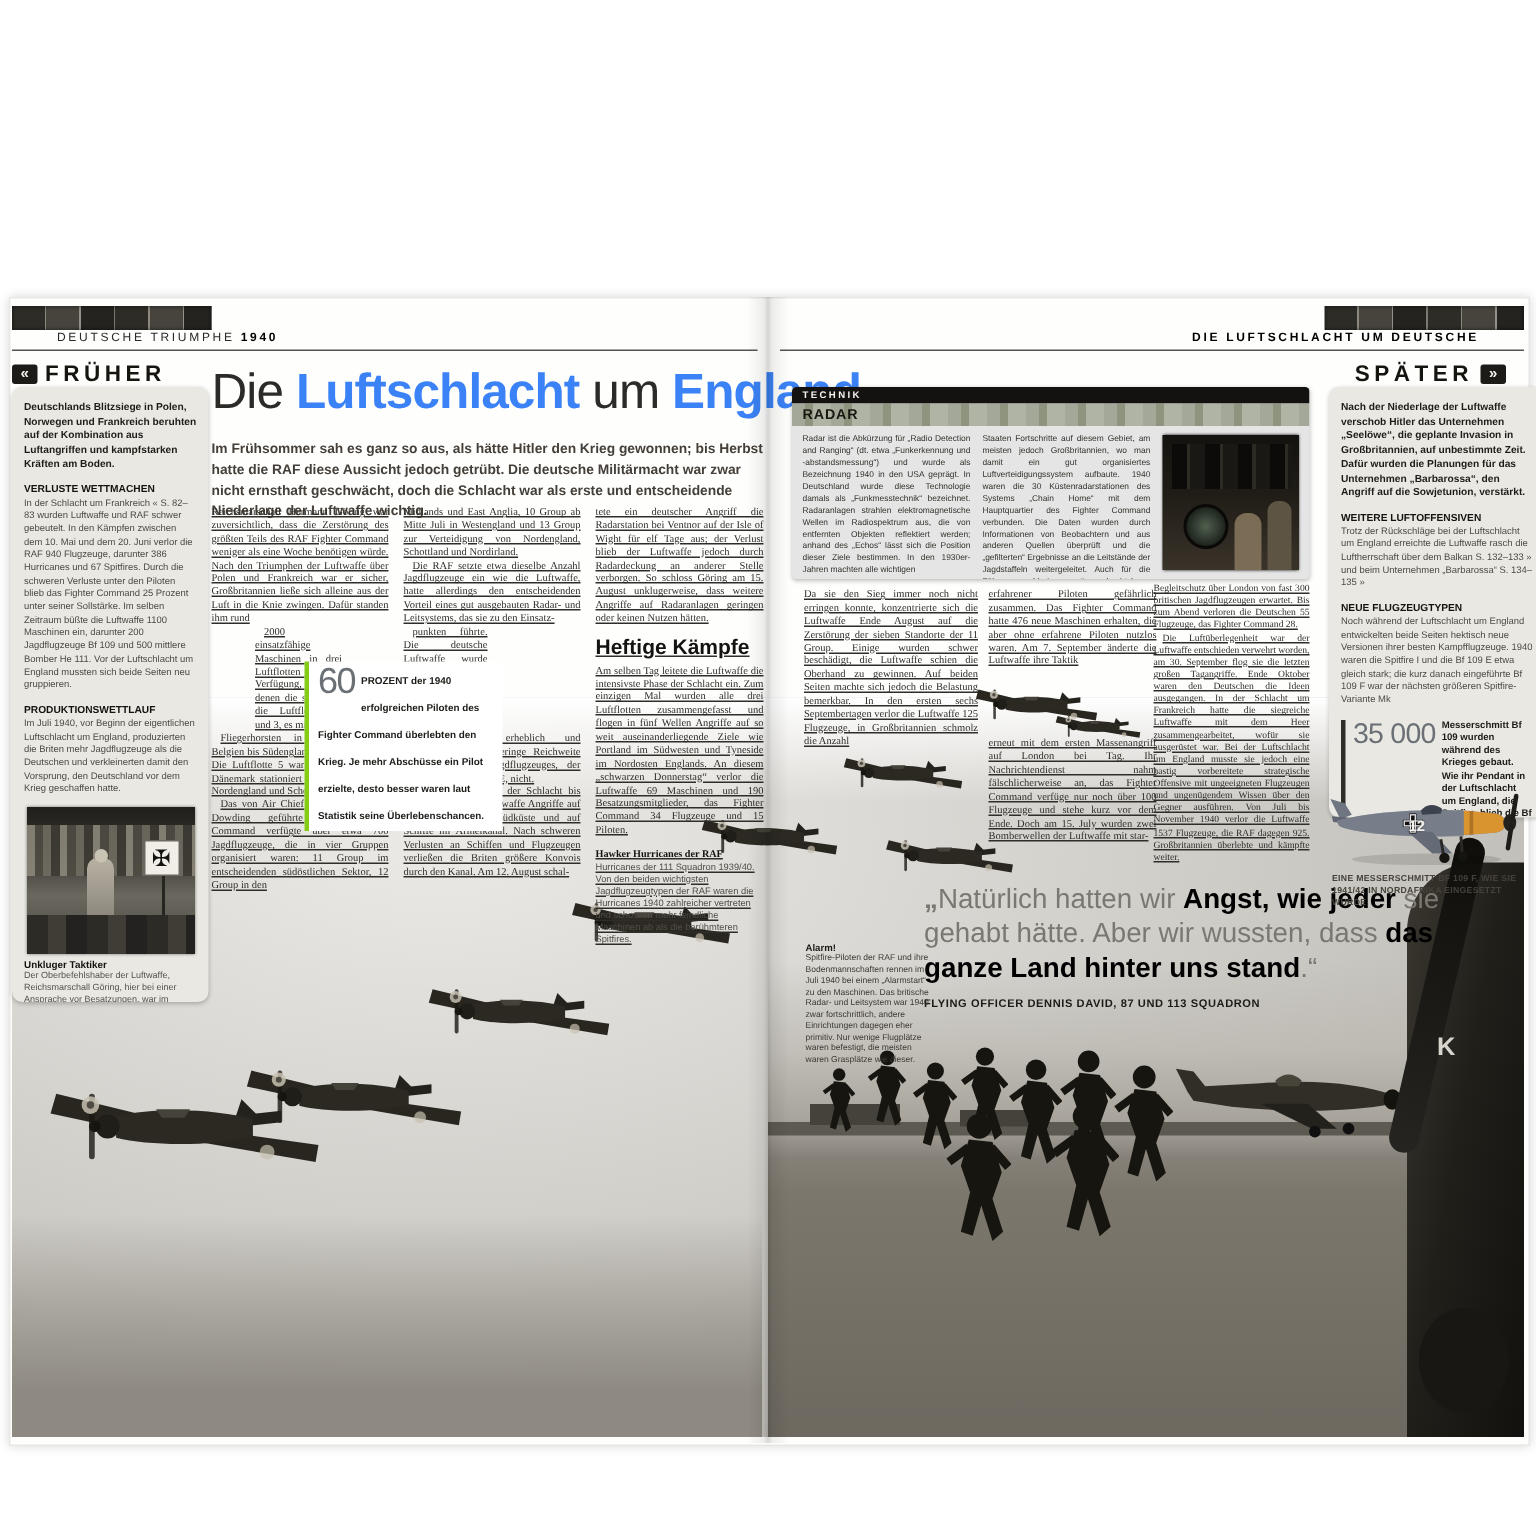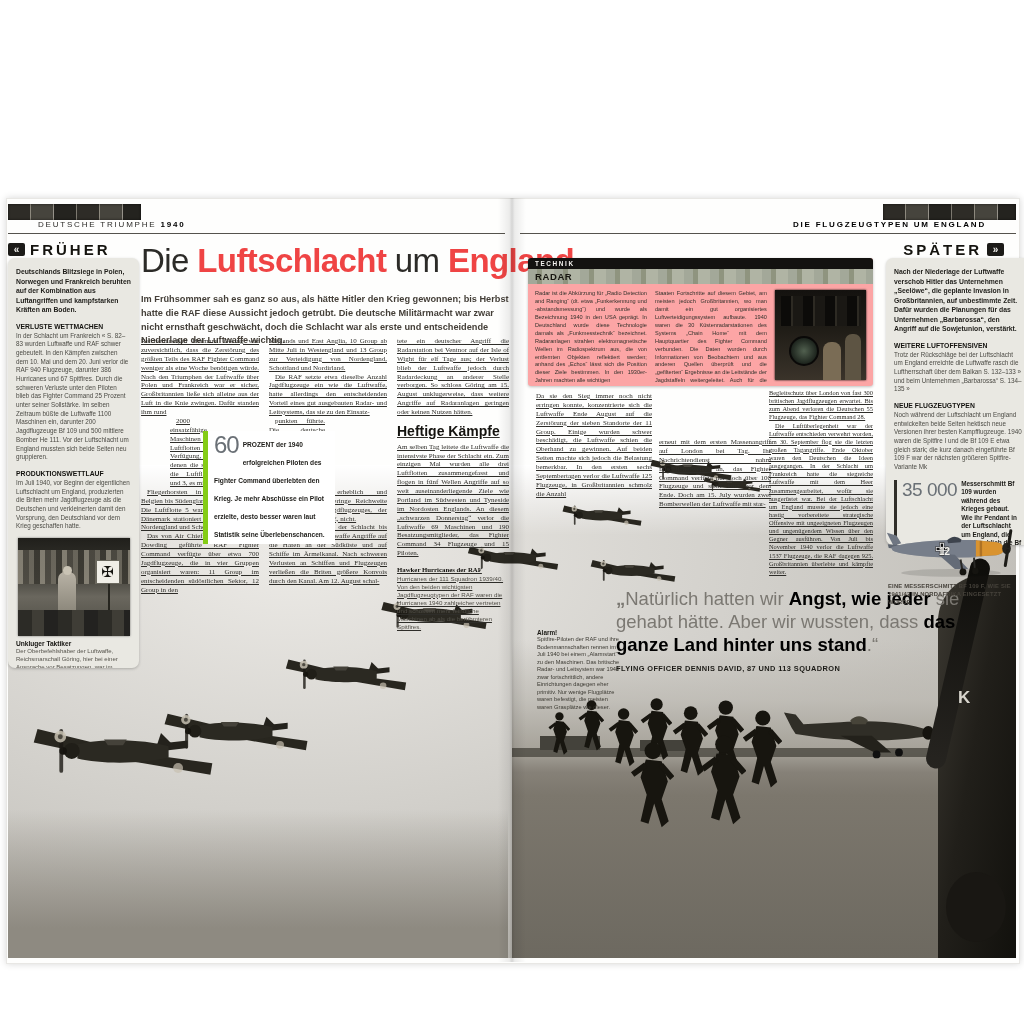--- a/index.html
+++ b/index.html
@@ -45,39 +45,39 @@
      border-radius:7px 7px 3px 3px;}
   .goering-head{position:absolute;left:45px;top:28px;width:9px;height:9px;border-radius:50%;background:#c9c3b4;}
   .standard{position:absolute;right:10px;top:22px;width:22px;height:22px;background:#f0eee7;border:1px solid #6b695f;
      display:flex;align-items:center;justify-content:center;font-size:15px;color:#14130f;}
   .pole{position:absolute;right:20px;top:45px;width:2px;height:50px;background:#26251f;}
   .crowd{position:absolute;left:0;bottom:0;width:112px;height:26px;
      background:repeating-linear-gradient(90deg,#2c2b26 0 14px,#3f3d36 14px 26px,#232220 26px 40px);border-radius:0;}
 
   
   .title{left:141px;top:242px;width:372px;font-size:33px;letter-spacing:-.6px;color:#2c2b28;z-index:5;white-space:nowrap;}
-  .title b{color:#ef4444;}
+  .title b{color:#3b82f6;}
   .standfirst{left:141px;top:293px;width:368px;font-size:9.2px;font-weight:bold;line-height:1.5;color:#443f38;z-index:5;}
   .bodycol{z-index:5;font-size:7px;line-height:1.27;color:#2e2d29;text-align:justify;text-decoration:underline;}
   .bodycol p{margin:0 0 0 0;}
   .bodycol p + p{text-indent:6px;}
   .c1{left:141px;top:337px;width:118px;}
   .c2{left:269px;top:337px;width:118px;}
   .c3{left:397px;top:337px;width:112px;}
   .narrow1{width:58px;min-height:62px;padding-left:29px;}
   .narrow2{width:56px;margin-left:auto;min-height:62px;}
   .subhead{font-family:"Liberation Sans",sans-serif;font-size:14px;font-weight:bold;color:#14130f;margin:6px 0 2px;text-align:left;}
-  .callout{left:203px;top:431px;width:132px;background:#ffffff;border-left:5px solid #84cc16;padding:2px 2px 3px 6px;z-index:6;box-sizing:border-box;}
+  .callout{left:203px;top:441px;width:132px;background:#ffffff;border-left:3px solid #84cc16;padding:2px 2px 3px 6px;z-index:6;box-sizing:border-box;}
   .statnum{float:left;font-size:24px;font-weight:400;color:#6a7076;line-height:.9;margin:1px 4px 0 0;letter-spacing:-1px;}
   .stattext{font-size:6.6px;font-weight:bold;line-height:1.3;color:#1c1b17;}
   .photocap-h{font-size:6.8px;font-weight:bold;color:#14130f;margin-top:8px;text-align:left;}
   .photocap{font-family:"Liberation Sans",sans-serif;font-size:6.2px;line-height:1.3;color:#504e47;text-align:left;}
 
   
-  .tech{left:528px;top:258px;width:345px;height:128px;background:#fca5a5;border-radius:3px;overflow:hidden;
+  .tech{left:528px;top:258px;width:345px;height:128px;background:#e5e5e5;border-radius:3px;overflow:hidden;
         box-shadow:0 1px 3px rgba(0,0,0,.25);z-index:5;}
   .tech-kicker{height:11px;background:#131210;color:#f4f3ef;font-size:6.4px;font-weight:bold;letter-spacing:1.6px;
         padding:2px 0 0 7px;box-sizing:border-box;}
   .tech-band{height:15px;display:flex;align-items:center;padding-left:7px;
         background:repeating-linear-gradient(90deg,#a3a899 0 9px,#8f947f 9px 14px,#b0b4a4 14px 26px);
         font-size:9.5px;font-weight:bold;color:#181711;letter-spacing:.6px;}
   .tech-body{display:flex;gap:8px;padding:6px 7px;}
   .tech-col{width:113px;font-size:5.6px;line-height:1.42;color:#33322c;text-align:justify;}
   .tech-photo{width:92px;height:90px;background:linear-gradient(#14120f 0%,#201d17 45%,#3a332a 100%);
         position:relative;overflow:hidden;box-shadow:0 0 2px #000;}
@@ -242,21 +242,21 @@
       <use href="#sideplane-sym"></use>
     </svg>
   <div class="abs fg-nose"></div>
   <div class="abs fg-blade"></div>
   <div class="abs wheelblob"></div>
   <div class="abs k-letter">K</div>
 
   <div class="abs strip" style="left:8px;top:204px;width:133px;"></div>
   <div class="abs strip" style="left:883px;top:204px;width:133px;"></div>
   <div class="abs hdr-title" style="left:38px;"><span>DEUTSCHE TRIUMPHE </span><b>1940</b></div>
-  <div class="abs hdr-title" style="right:38px;font-weight:bold;color:#000;">DIE FLUGZEUGTYPEN UM ENGLAND</div>
+  <div class="abs hdr-title" style="right:38px;font-weight:bold;color:#000;">DIE LUFTSCHLACHT UM DEUTSCHE</div>
   <div class="abs hdr-rule" style="left:8px;width:497px;"></div>
   <div class="abs hdr-rule" style="left:520px;width:496px;"></div>
 
   <div class="abs tab" style="left:8px;">
     <span class="chevbox">«</span>
     <span class="tablabel">FRÜHER</span>
   </div>
   <div class="abs tab" style="right:20px;">
     <span class="tablabel">SPÄTER</span>
     <span class="chevbox">»</span>
@@ -318,20 +318,21 @@
         <div class="rack"></div>
         <div class="scope"></div>
         <div class="op1"></div>
         <div class="op2"></div>
       </div>
     </div>
   </div>
 
   <div class="abs bodycol f-serif colA">Da sie den Sieg immer noch nicht erringen konnte, konzentrierte sich die Luftwaffe Ende August auf die Zerstörung der sieben Standorte der 11 Group. Einige wurden schwer beschädigt, die Luftwaffe schien die Oberhand zu gewinnen. Auf beiden Seiten machte sich jedoch die Belastung bemerkbar. In den ersten sechs Septembertagen verlor die Luftwaffe 125 Flugzeuge, in Großbritannien schmolz die Anzahl</div>
   <div class="abs bodycol f-serif colB">
+    <p>erfahrener Piloten gefährlich zusammen. Das Fighter Command hatte 476 neue Maschinen erhalten, die aber ohne erfahrene Piloten nutzlos waren. Am 7. September änderte die Luftwaffe ihre Taktik</p>
     <div class="gapspacer"></div>
     <p>erneut mit dem ersten Massenangriff auf London bei Tag. Ihr Nachrichtendienst nahm fälschlicherweise an, das Fighter Command verfüge nur noch über 100 Flugzeuge und stehe kurz vor dem Ende. Doch am 15. July wurden zwei Bomberwellen der Luftwaffe mit star-</p>
   </div>
   <div class="abs bodycol f-serif colC">
     <p>Begleitschutz über London von fast 300 britischen Jagdflugzeugen erwartet. Bis zum Abend verloren die Deutschen 55 Flugzeuge, das Fighter Command 28.</p>
     <p>Die Luftüberlegenheit war der Luftwaffe entschieden verwehrt worden, am 30. September flog sie die letzten großen Tagangriffe. Ende Oktober waren den Deutschen die Ideen ausgegangen. In der Schlacht um Frankreich hatte die siegreiche Luftwaffe mit dem Heer zusammengearbeitet, wofür sie ausgerüstet war. Bei der Luftschlacht um England musste sie jedoch eine hastig vorbereitete strategische Offensive mit ungeeigneten Flugzeugen und ungenügendem Wissen über den Gegner ausführen. Von Juli bis November 1940 verlor die Luftwaffe 1537 Flugzeuge, die RAF dagegen 925. Großbritannien überlebte und kämpfte weiter.</p>
   </div>
 
   <div class="abs quote">
     <span class="qmark">„</span><span>Natürlich hatten wir </span><b>Angst, wie jeder</b><span> sie gehabt hätte. Aber wir wussten, dass </span><b>das ganze Land hinter uns stand</b><span>.“</span>

